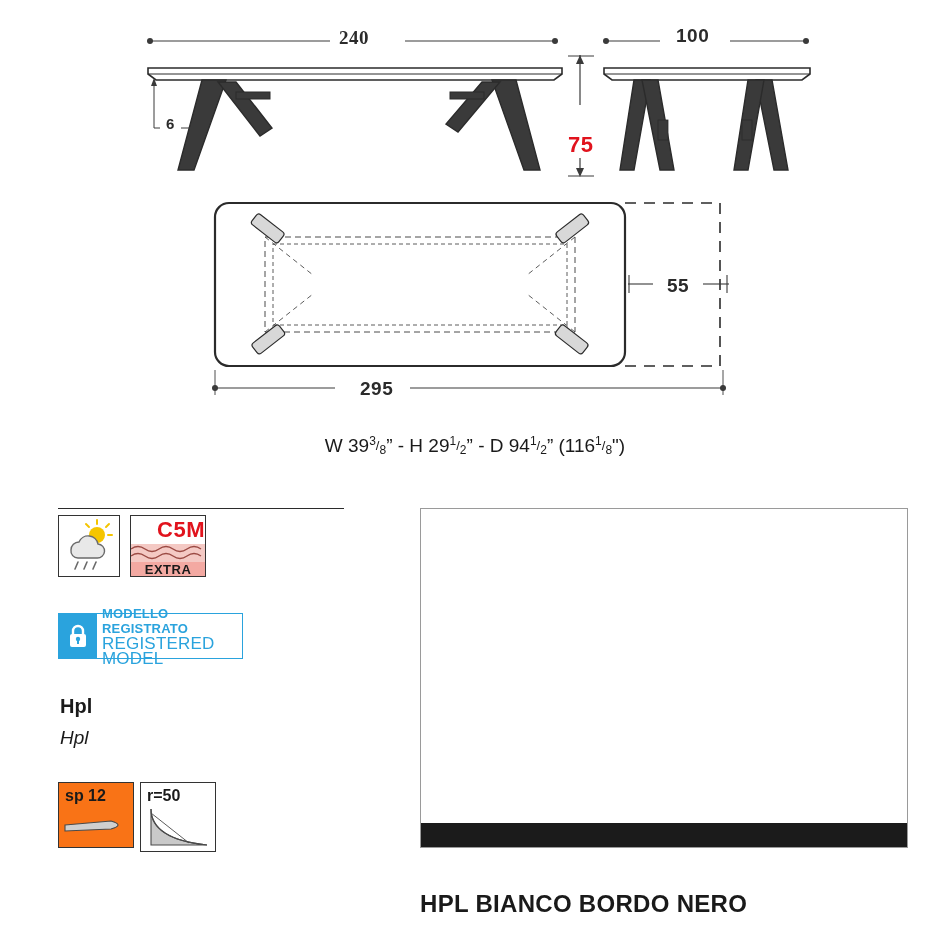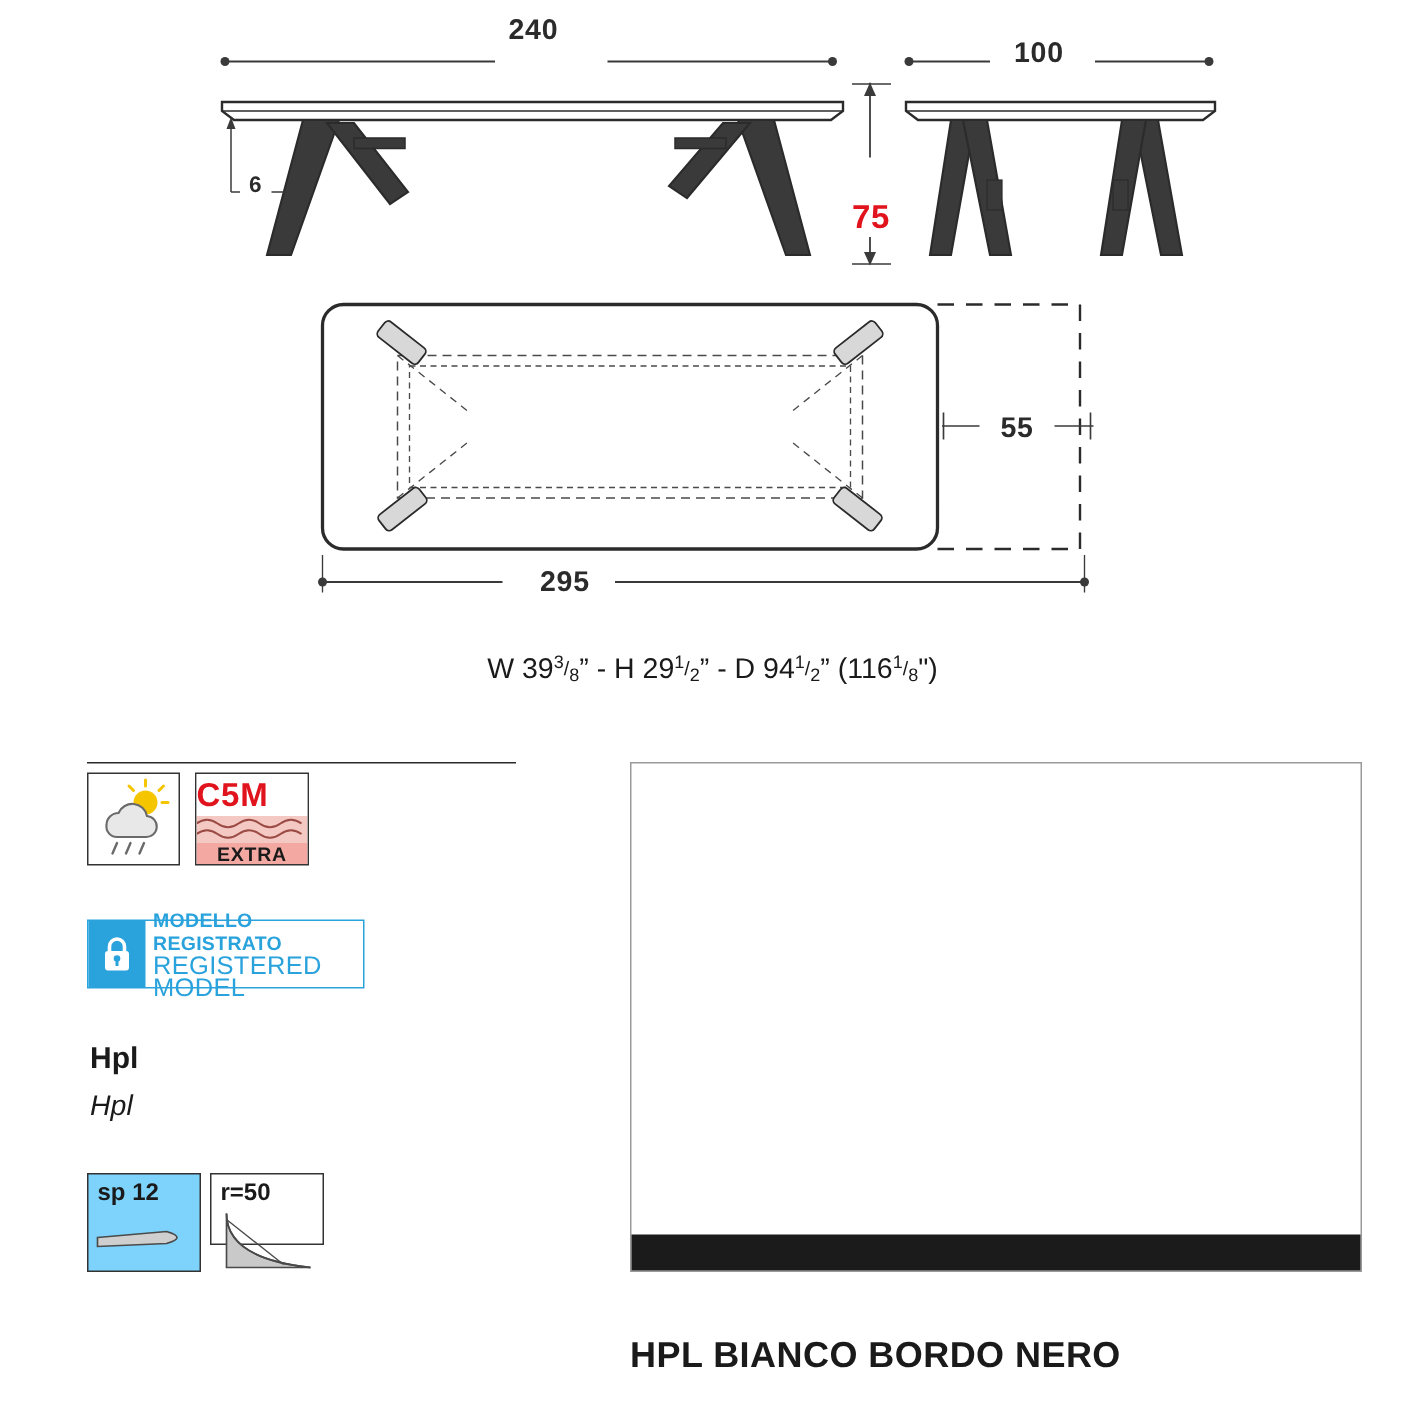--- a/index.html
+++ b/index.html
@@ -85,21 +85,21 @@
     background: #fff;
     box-sizing: border-box;
     overflow: hidden;
   }
   .c5m-top {
     height: 28px;
     background: #ffffff;
     color: #e1131d;
     font-weight: bold;
     font-size: 22px;
-    text-align: left;
+    text-align: right;
     line-height: 28px;
     letter-spacing: 0.5px;
   }
   .c5m-waves {
     height: 18px;
     background: #f4c9c4;
     position: relative;
     overflow: hidden;
   }
   .c5m-extra {
@@ -167,29 +167,29 @@
     font-style: italic;
     color: #1a1a1a;
   }
   .badge-sp {
     position: absolute;
     left: 58px;
     top: 782px;
     width: 76px;
     height: 66px;
     border: 1.5px solid #333;
-    background: #7dd3fc;
+    background: #f97316;
     box-sizing: border-box;
   }
   .badge-r {
     position: absolute;
     left: 140px;
     top: 782px;
     width: 76px;
-    height: 48px;
+    height: 70px;
     border: 1.5px solid #333;
     background: #fff;
     box-sizing: border-box;
   }
   .badge-label {
     position: absolute;
     left: 6px;
     top: 4px;
     font-size: 16px;
     font-weight: bold;
@@ -250,21 +250,21 @@
     <path d="M342 62 L360 62 L318 112 L306 104 Z" fill="#3a3a3a" stroke="#2b2b2b" stroke-width="1.4"></path>
     <rect x="310" y="72" width="34" height="7" fill="#3a3a3a" stroke="#2b2b2b" stroke-width="1"></rect>
 
     <g stroke="#3a3a3a" stroke-width="1" fill="none">
       <line x1="14" y1="108" x2="62" y2="108"></line>
       <line x1="14" y1="108" x2="14" y2="60"></line>
     </g>
     <polygon points="14,58 11,66 17,66" fill="#3a3a3a"></polygon>
   </svg>
 
-  <div class="dimtext" style="left:333px; top:10px;">240</div>
+  <div class="dimtext" style="left:333px; top:27px;font-family:Liberation Serif, serif;">240</div>
   <div class="dimtext small" style="left:160px; top:115px;">6</div>
 
   <svg class="drawing" style="left:598px; top:20px;" width="218" height="170" viewBox="0 0 218 170">
     <g stroke="#3a3a3a" stroke-width="1.2" fill="none">
       <line x1="8" y1="21" x2="62" y2="21"></line>
       <line x1="132" y1="21" x2="208" y2="21"></line>
     </g>
     <circle cx="8" cy="21" r="3" fill="#3a3a3a"></circle>
     <circle cx="208" cy="21" r="3" fill="#3a3a3a"></circle>
 

